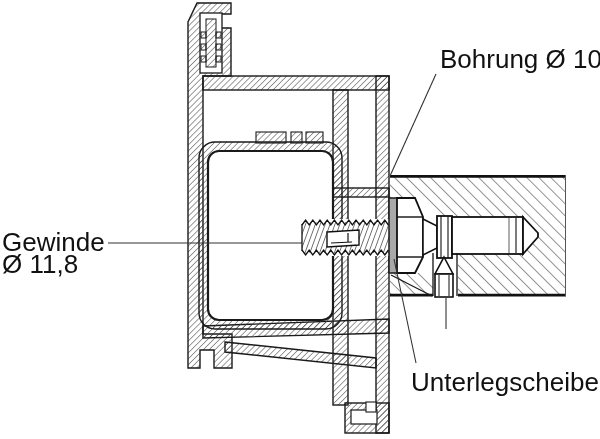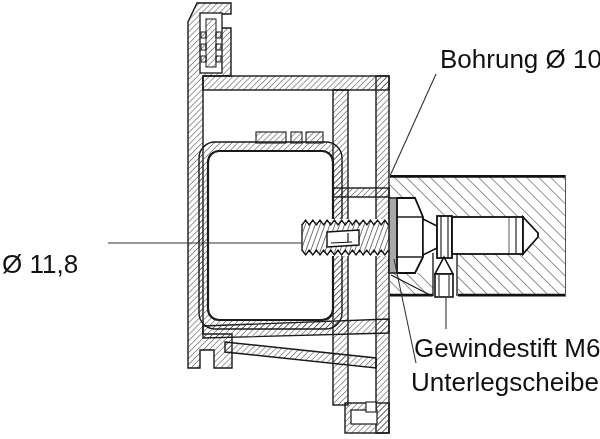--- a/index.html
+++ b/index.html
@@ -112,17 +112,17 @@
   </g>
 
   <g stroke="#333" stroke-width="1.1">
     <line x1="436" y1="74" x2="390" y2="176"></line>
     <line x1="446" y1="298" x2="446" y2="329"></line>
     <line x1="394" y1="259" x2="416" y2="363"></line>
   </g>
 </svg>
 
 <div class="label" style="left:440px;top:46px;">Bohrung Ø 10</div>
+<div class="label" style="left:2px;top:229px;">Gewinde</div>
 <div class="label" style="left:2px;top:251px;">Ø 11,8</div>
-<div class="label" style="left:414px;top:335px;">Gewindestift M6</div>
 <div class="label" style="left:411px;top:369px;text-align:right;">Unterlegscheibe</div>
 
 </div>
 
 </body></html>

